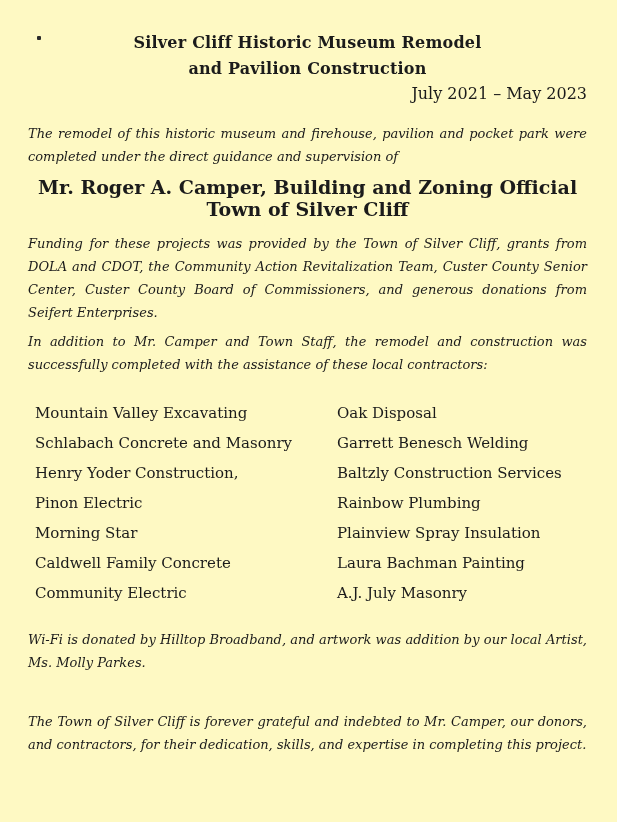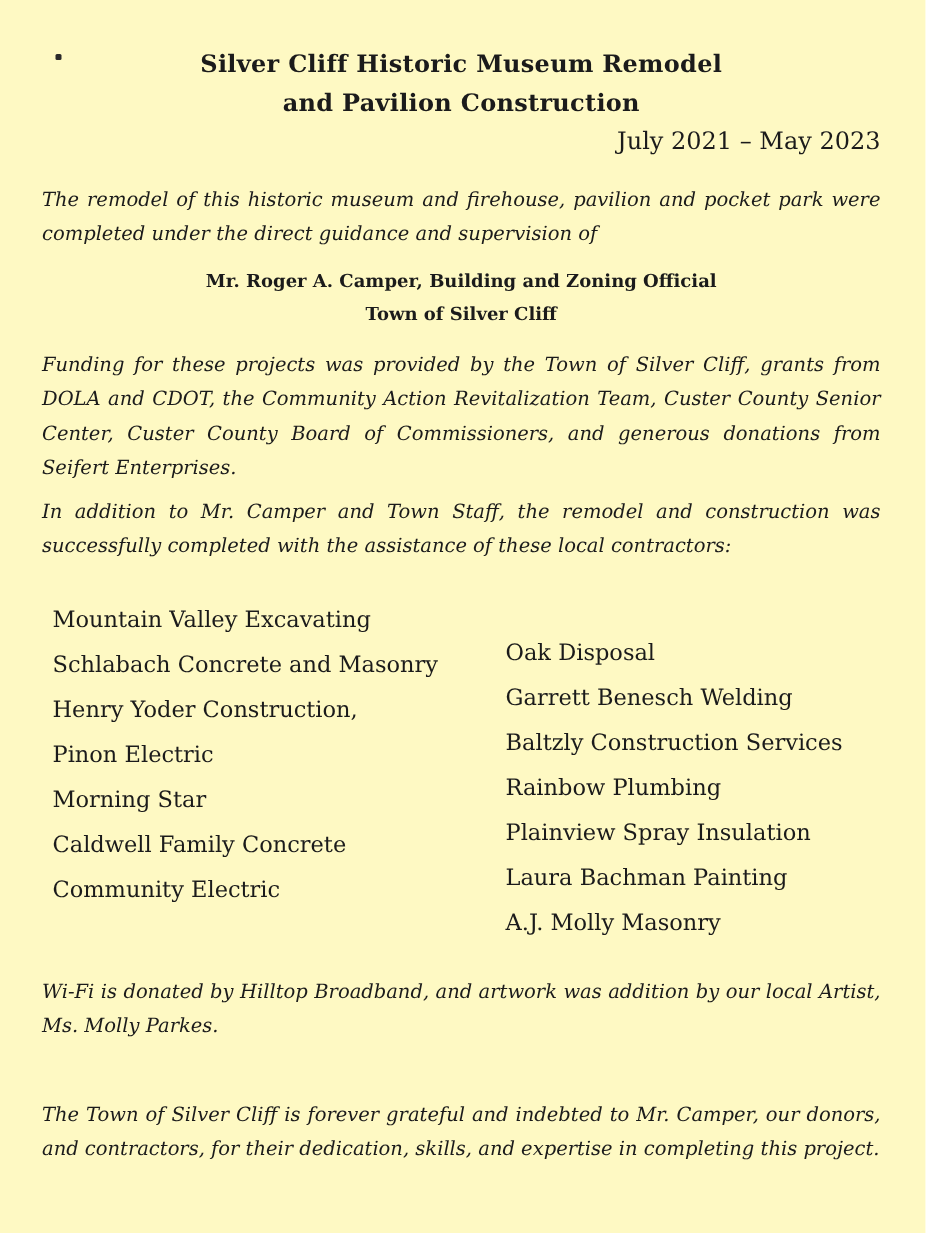--- a/index.html
+++ b/index.html
@@ -49,37 +49,37 @@
     font-style: italic;
     text-align: justify;
   }
   .para.intro   { margin-top: 16px; }
   .para.funding { margin-top: 12px; }
   .para.addition{ margin-top: 6px; font-style: italic; }
   .para.wifi    { margin-top: 20px; }
   .para.closing { margin-top: 36px; }
   .official {
     margin-top: 8px;
-    font-size: 12px;
+    font-size: 19px;
     line-height: 22px;
     font-weight: bold;
     text-align: center;
   }
   .contractors {
     display: flex;
     margin-top: 22px;
     padding-left: 7px;
   }
   .contractor-col {
     font-size: 15px;
     line-height: 30px;
     font-style: normal;
   }
   .contractor-col.left  { width: 302px; }
-  .contractor-col.right { flex: 1; margin-top: 22px; }
+  .contractor-col.right { flex: 1; }
   .contractor-name { white-space: nowrap; }
 </style>
 </head>
 <body>
 
 <div class="page">
 
   <span class="stray-mark"></span>
 
   <h1 class="doc-title">
@@ -110,21 +110,21 @@
       <div class="contractor-name">Caldwell Family Concrete</div>
       <div class="contractor-name">Community Electric</div>
     </div>
     <div class="contractor-col right">
       <div class="contractor-name">Oak Disposal</div>
       <div class="contractor-name">Garrett Benesch Welding</div>
       <div class="contractor-name">Baltzly Construction Services</div>
       <div class="contractor-name">Rainbow Plumbing</div>
       <div class="contractor-name">Plainview Spray Insulation</div>
       <div class="contractor-name">Laura Bachman Painting</div>
-      <div class="contractor-name">A.J. Molly Masonry</div>
+      <div class="contractor-name">A.J. July Masonry</div>
     </div>
   </div>
 
   <p class="para wifi">Wi-Fi is donated by Hilltop Broadband, and artwork was addition by our local Artist, Ms. Molly Parkes.</p>
 
   <p class="para closing">The Town of Silver Cliff is forever grateful and indebted to Mr. Camper, our donors, and contractors, for their dedication, skills, and expertise in completing this project.</p>
 
 </div>
 
 </body></html>

